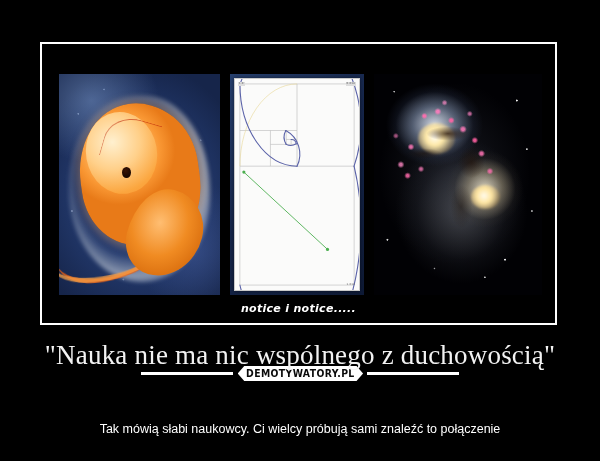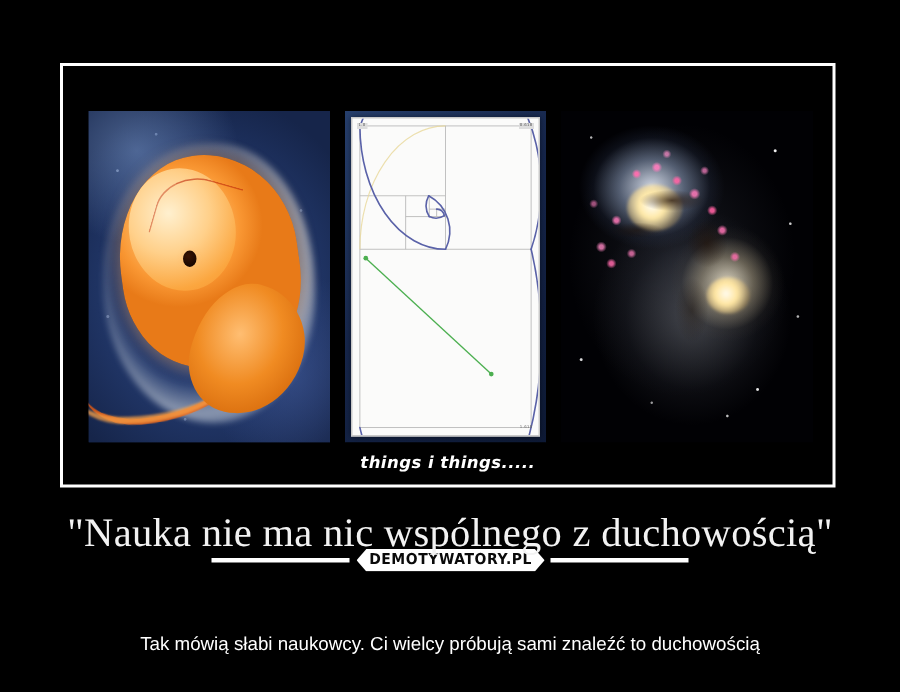--- a/index.html
+++ b/index.html
@@ -387,24 +387,24 @@
       <div class="galaxy-glow"></div>
       <div class="galaxy-core-a"></div>
       <div class="galaxy-core-b"></div>
       <div class="galaxy-dust"></div>
       <div class="galaxy-knots"></div>
       <div class="galaxy-stars"></div>
     </div>
 
   </div>
 
-  <div class="strip-caption">things i things.....</div>
+  <div class="strip-caption">notice i notice.....</div>
 </div>
 
 <div class="watermark">
   <div class="wm-rule"></div>
   <div class="wm-tag">DEMOTYWATORY.PL</div>
   <div class="wm-rule"></div>
 </div>
 
 <div class="title">"Nauka nie ma nic wspólnego z duchowością"</div>
 
-<div class="subtitle">Tak mówią słabi naukowcy. Ci wielcy próbują sami znaleźć to duchowością</div>
+<div class="subtitle">Tak mówią słabi naukowcy. Ci wielcy próbują sami znaleźć to połączenie</div>
 
 </body></html>

